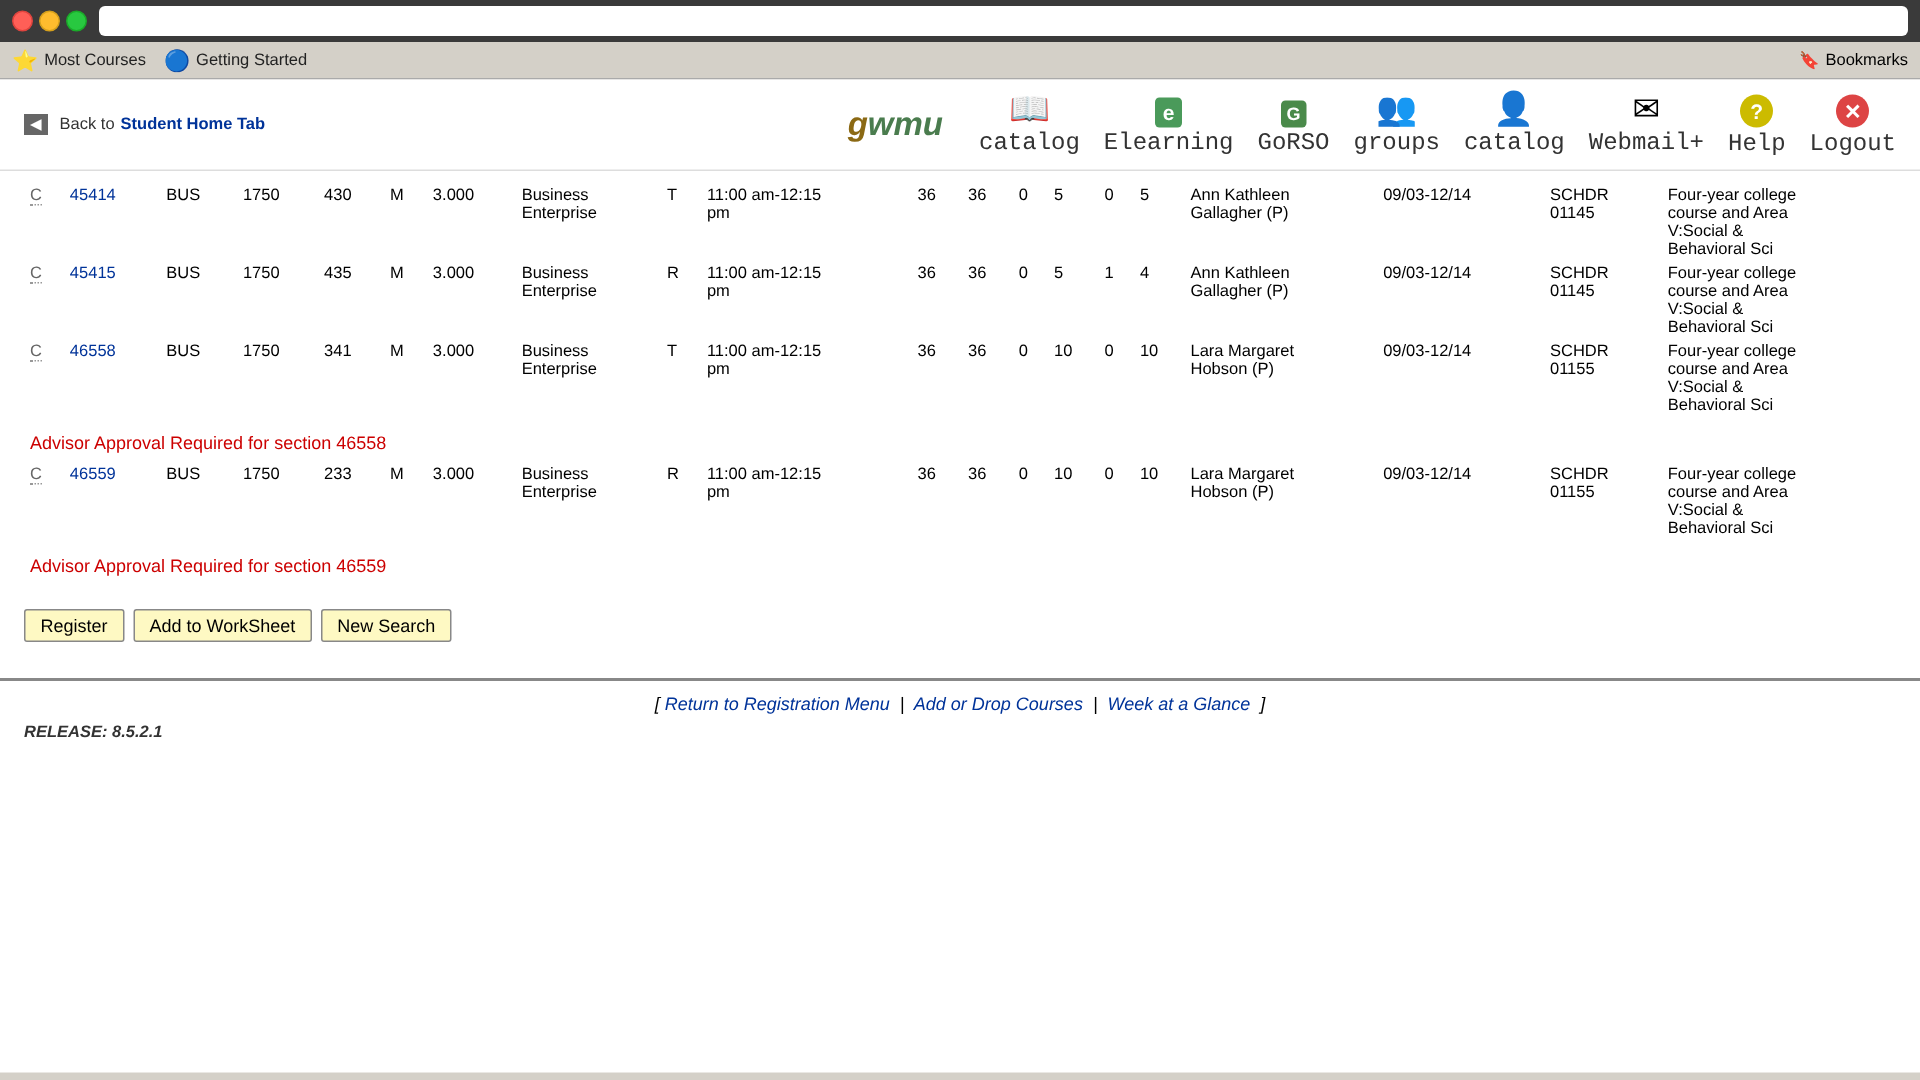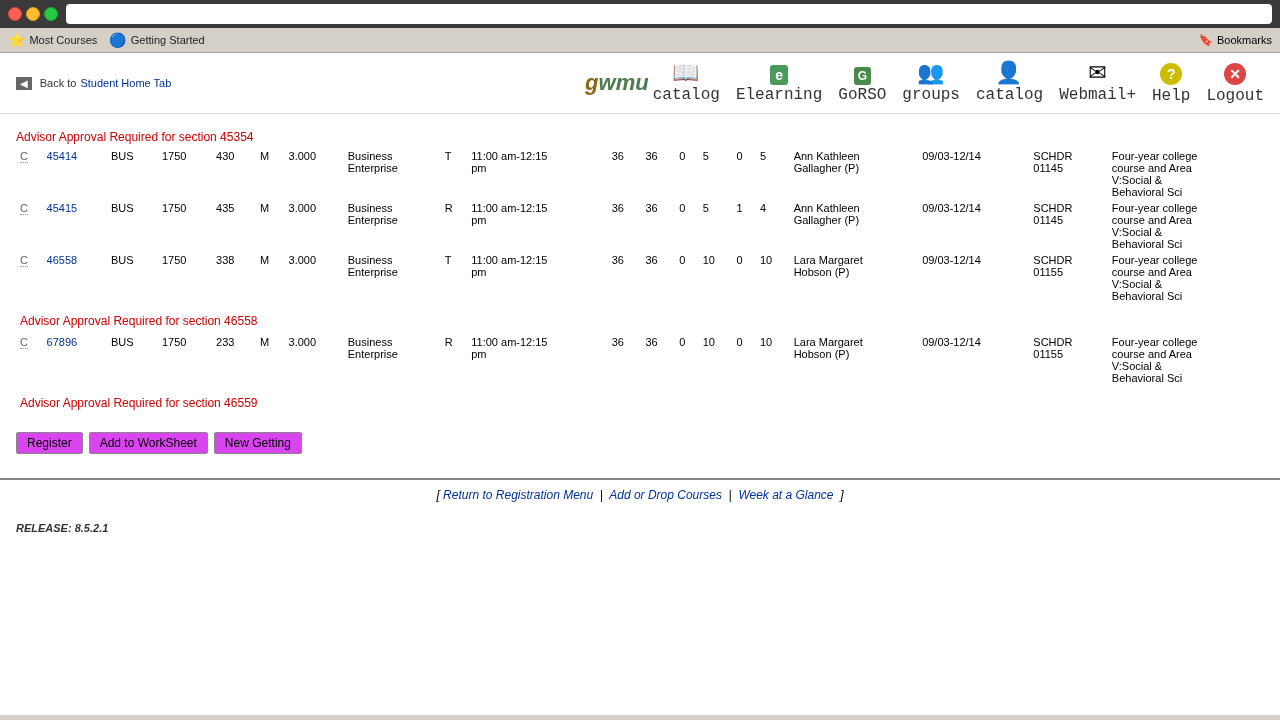--- a/index.html
+++ b/index.html
@@ -17,24 +17,24 @@
     
     .toolbar { background: #d4d0c8; padding: 4px 8px; display: flex; align-items: center; gap: 12px; border-bottom: 1px solid #aaa; }
     .toolbar-item { display: flex; align-items: center; gap: 4px; font-size: 11px; color: #222; cursor: pointer; }
     .bookmarks { margin-left: auto; display: flex; align-items: center; gap: 4px; font-size: 11px; }
 
     
     .page { background: #fff; height: calc(720px - 58px); overflow-y: auto; }
 
     
     .site-header { display: flex; align-items: center; padding: 8px 16px; background: #fff; border-bottom: 1px solid #ddd; }
-    .logo { font-size: 22px; color: #4a7c4e; font-style: italic; font-weight: bold; margin-right: 4px; }
+    .logo { font-size: 22px; color: #4a7c4e; font-style: italic; font-weight: bold; margin-right: 24px; }
     .logo span { color: #8b6914; }
     .back-link { font-size: 11px; color: #333; display: flex; align-items: center; gap: 4px; margin-right: auto; }
-    .back-link a { color: #003399; text-decoration: none; font-weight: normal; display: block; }
+    .back-link a { color: #003399; text-decoration: none; font-weight: bold; display: block; }
     .back-arrow { background: #666; color: #fff; padding: 1px 4px; font-size: 10px; margin-right: 4px; }
 
     
     .nav-icons { display: flex; gap: 16px; align-items: center; }
     .nav-icon { text-align: center; cursor: pointer; }
     .nav-icon .icon-img { font-size: 22px; display: block; line-height: 1; }
     .nav-icon .icon-label { font-size: 16px; color: #333; display: block; margin-top: 2px; font-family: Liberation Mono, monospace; }
 
     
     .main-content { padding: 8px 16px; }
@@ -43,26 +43,26 @@
     .advisor-warning { color: #cc0000; font-size: 12px; margin: 8px 0 4px 0; }
 
     
     .course-table { width: 100%; border-collapse: collapse; font-size: 11px; }
     .course-table td { padding: 2px 4px; vertical-align: top; }
     .course-table .section-link { color: #003399; text-decoration: none; }
     .course-row td { border-bottom: none; }
 
     
     .button-row { margin: 16px 0 8px 0; display: flex; gap: 6px; }
-    .btn { background: #d946ef; border: 1px solid #888; padding: 3px 10px; font-size: 12px; cursor: pointer; border-radius: 2px; }
+    .btn { background: #fef9c3; border: 1px solid #888; padding: 3px 10px; font-size: 12px; cursor: pointer; border-radius: 2px; }
 
     
     .footer { border-top: 2px solid #888; margin-top: 8px; padding: 8px 16px; text-align: center; font-size: 12px; font-style: italic; }
     .footer a { color: #003399; text-decoration: none; }
-    .release { font-size: 11px; font-weight: bold; margin-top: 20px; text-align: left; color: #333; }
+    .release { font-size: 11px; font-weight: bold; margin-top: 6px; text-align: left; color: #333; }
 
     .type-col { font-size: 11px; color: #666; border-bottom: 1px dotted #999; cursor: help; }
   </style>
 </head>
 <body>
 
 <div class="browser-chrome">
   <div class="browser-buttons">
     <span class="browser-btn close"></span>
     <span class="browser-btn min"></span>
@@ -138,23 +138,20 @@
         <span class="icon-img">
           <span style="background:#dd4444;color:#fff;border-radius:50%;width:22px;height:22px;display:inline-flex;align-items:center;justify-content:center;font-weight:bold;font-size:14px;">✕</span>
         </span>
         <span class="icon-label">Logout</span>
       </div>
     </div>
   </div>
 
   <div class="main-content">
 
-    <div class="advisor-warning">
-      <span>Advisor Approval Required for section 45354</span>
-    </div>
 
     <table class="course-table">
       <tbody>
 
         <tr class="course-row">
           <td><span class="type-col">C</span></td>
           <td><a href="#" class="section-link">45414</a></td>
           <td>BUS</td>
           <td>1750</td>
           <td>430</td>
@@ -196,21 +193,21 @@
           <td>09/03-12/14</td>
           <td>SCHDR<br>01145</td>
           <td>Four-year college<br>course and Area<br>V:Social &amp;<br>Behavioral Sci</td>
         </tr>
 
         <tr class="course-row">
           <td><span class="type-col">C</span></td>
           <td><a href="#" class="section-link">46558</a></td>
           <td>BUS</td>
           <td>1750</td>
-          <td>338</td>
+          <td>341</td>
           <td>M</td>
           <td>3.000</td>
           <td>Business<br>Enterprise</td>
           <td>T</td>
           <td>11:00 am-12:15<br>pm</td>
           <td>36</td>
           <td>36</td>
           <td>0</td>
           <td>10</td>
           <td>0</td>
@@ -224,21 +221,21 @@
         <tr>
           <td colspan="20">
             <div class="advisor-warning">
               <span>Advisor Approval Required for section 46558</span>
             </div>
           </td>
         </tr>
 
         <tr class="course-row">
           <td><span class="type-col">C</span></td>
-          <td><a href="#" class="section-link">67896</a></td>
+          <td><a href="#" class="section-link">46559</a></td>
           <td>BUS</td>
           <td>1750</td>
           <td>233</td>
           <td>M</td>
           <td>3.000</td>
           <td>Business<br>Enterprise</td>
           <td>R</td>
           <td>11:00 am-12:15<br>pm</td>
           <td>36</td>
           <td>36</td>
@@ -259,21 +256,21 @@
             </div>
           </td>
         </tr>
 
       </tbody>
     </table>
 
     <div class="button-row">
       <button class="btn">Register</button>
       <button class="btn">Add to WorkSheet</button>
-      <button class="btn">New Getting</button>
+      <button class="btn">New Search</button>
     </div>
 
   </div>
 
   <div class="footer">
     <div>
       [&nbsp;<a href="#">Return to Registration Menu</a>
       &nbsp;|&nbsp;
       <a href="#">Add or Drop Courses</a>
       &nbsp;|&nbsp;

